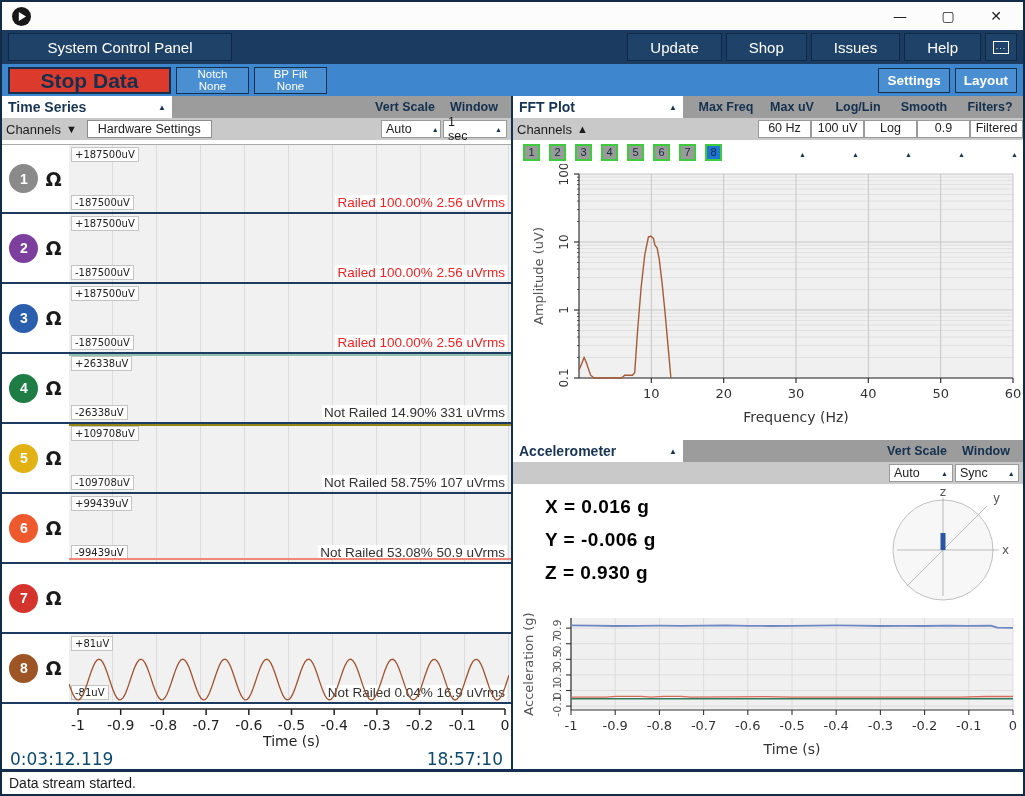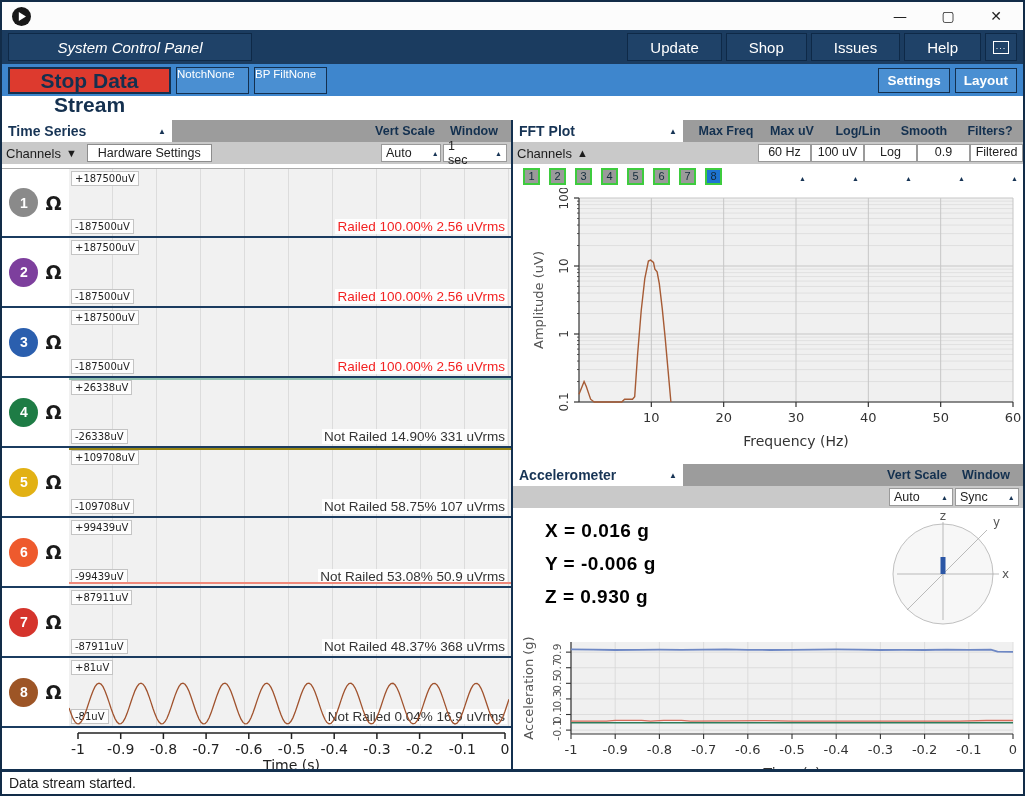--- a/index.html
+++ b/index.html
@@ -10,35 +10,35 @@
   
   .titlebar { height:28px; background:#fcfcfc; display:flex; align-items:center; padding:0 10px; flex:0 0 auto; }
   .play-icon { width:19px; height:19px; border-radius:50%; background:#181818; display:inline-flex; align-items:center; justify-content:center; }
   .play-icon svg { display:block; }
   .win-controls { margin-left:auto; display:flex; gap:30px; padding-right:8px; }
   .win-controls span { font-size:14px; color:#222; width:18px; text-align:center; cursor:default; font-family:"DejaVu Sans", sans-serif; }
 
   
   .navbar { height:34px; background:#1b3c60; display:flex; align-items:center; padding:0 6px; gap:4px; flex:0 0 auto; }
   .navbar button { background:#1f4268; color:#fff; border:1px solid #0e2947; font-family:inherit; font-size:15px; height:28px; cursor:pointer; }
-  .scp { width:244px; font-size:16px;font-style:italic; }
+  .scp { width:224px; font-size:16px; }
   .nav-right { margin-left:auto; display:flex; gap:4px; align-items:center; }
   .nav-right button { padding:0 22px; }
   .console-btn { width:32px; display:flex; align-items:center; justify-content:center; padding:0 !important; }
   .console-box { display:inline-block; width:16px; height:13px; border:1.5px solid #fff; font-size:9px; line-height:9px; color:#fff; text-align:center; letter-spacing:1px; }
 
   
   .toolbar { height:32px; background:#3e86cd; display:flex; align-items:center; padding:0 6px; gap:5px; flex:0 0 auto; }
   .toolbar .spacer { flex:1; }
   .stop { background:#dd3a2e; color:#14304f; font-weight:bold; font-size:21px; border:2px solid #14304f; height:27px; width:163px; cursor:pointer; font-family:inherit; }
-  .tb-dd { background:#4a8fd2; color:#fff; border:1px solid #14304f; height:27px; width:73px; font-size:11.5px; line-height:12px; cursor:pointer; font-family:inherit; display:flex; flex-direction:row; }
+  .tb-dd { background:#4a8fd2; color:#fff; border:1px solid #14304f; height:27px; width:73px; font-size:11.5px; line-height:12px; cursor:pointer; font-family:inherit; display:flex; flex-direction:column; justify-content:center; }
   .tb-btn { background:#4a8fd2; color:#fff; border:1px solid #14304f; height:25px; padding:0 8px; font-weight:bold; font-size:13.5px; cursor:pointer; font-family:inherit; }
 
   
-  .main { flex:1; display:flex; overflow:hidden; background:#fff;margin-top:24px; }
+  .main { flex:1; display:flex; overflow:hidden; background:#fff; }
   .ts-widget { width:511px; border-right:2px solid #13304f; display:flex; flex-direction:column; }
   .right-col { flex:1; display:flex; flex-direction:column; }
 
   .whead1 { height:22px; background:#9c9c9c; display:flex; align-items:center; flex:0 0 auto; }
   .whead2 { height:22px; background:#c9c9c9; display:flex; align-items:center; flex:0 0 auto; padding-left:4px; }
   .title-dd { width:170px; height:22px; background:#fff; color:#173455; font-weight:bold; font-size:14px; display:flex; align-items:center; padding:0 6px; cursor:pointer; }
   .title-dd .tri { margin-left:auto; font-size:8px; color:#173455; }
   .h1-label { font-size:12.5px; color:#13304f; font-weight:bold; text-align:center; }
   .dd { background:#fff; border:1px solid #9a9a9a; height:18px; font-size:12.5px; color:#222; display:flex; align-items:center; padding:0 4px; cursor:pointer;gap:16px; }
   .dd .tri { margin-left:auto; font-size:7px; color:#173455; padding-left:4px; }
@@ -236,25 +236,20 @@
       <span class="chip vmin">-99439uV</span>
       <span class="railtxt">Not Railed 53.08% 50.9 uVrms</span>
     <div class="trace" style="background: rgb(240, 136, 122); bottom: 2px;"></div>
             </div>
   </div>
 
   <div class="ch-row">
     <div class="ch-label">
       <button class="ch-circle" style="background: rgb(213, 52, 44);">7</button>
       <button class="ohm">Ω</button>
-    </div>
-    <div class="ch-plot">
-      <span class="chip vmax">+87911uV</span>
-      <span class="chip vmin">-87911uV</span>
-      <span class="railtxt">Not Railed 48.37% 368 uVrms</span>
     </div>
   </div>
 
   <div class="ch-row">
     <div class="ch-label">
       <button class="ch-circle" style="background: rgb(157, 85, 38);">8</button>
       <button class="ohm">Ω</button>
     </div>
     <div class="ch-plot">
       <span class="chip vmax">+81uV</span>

